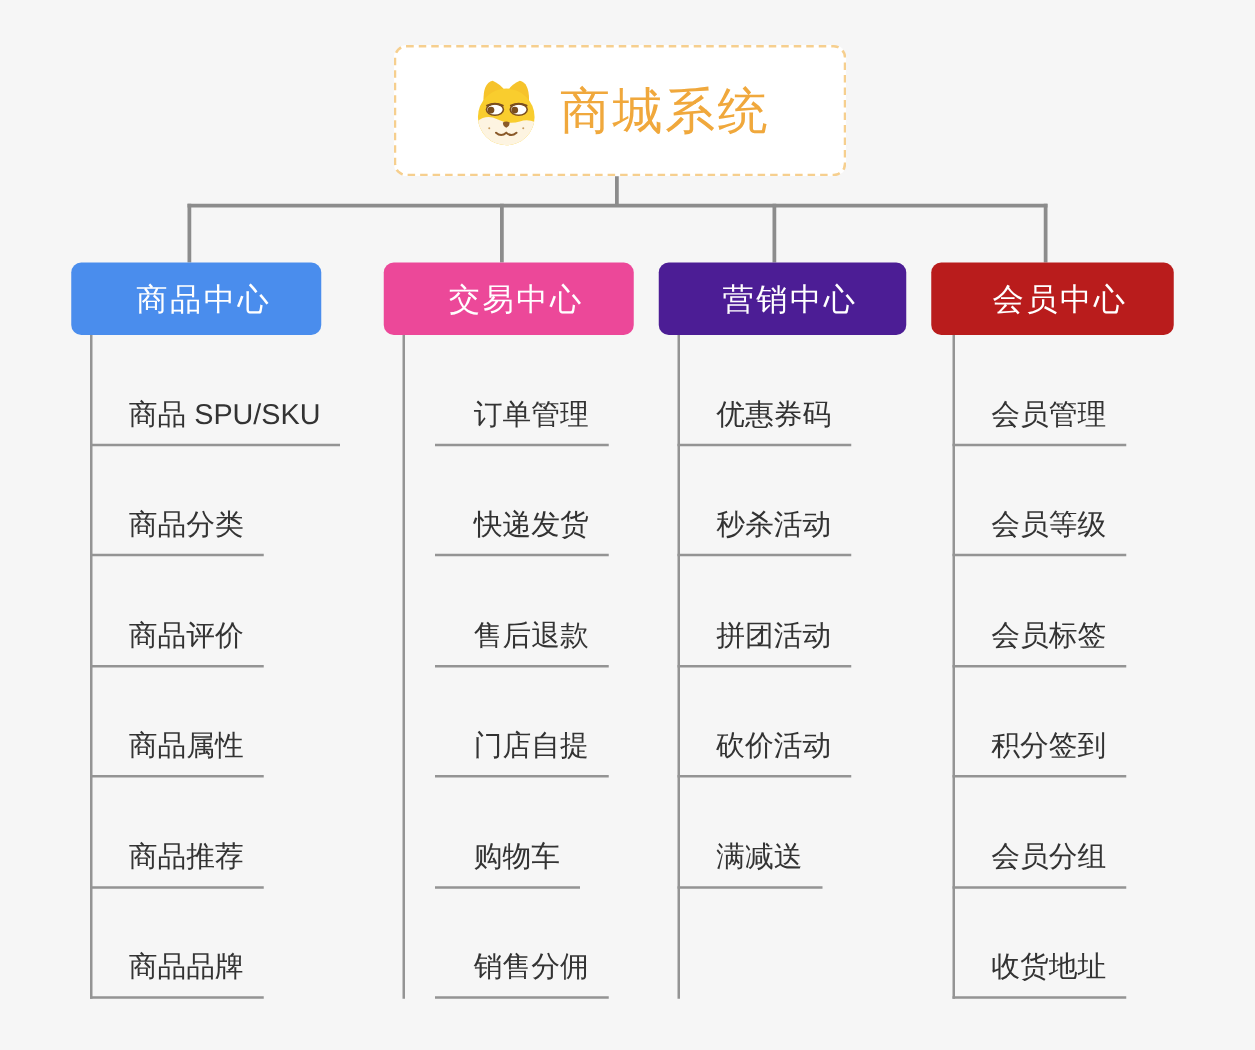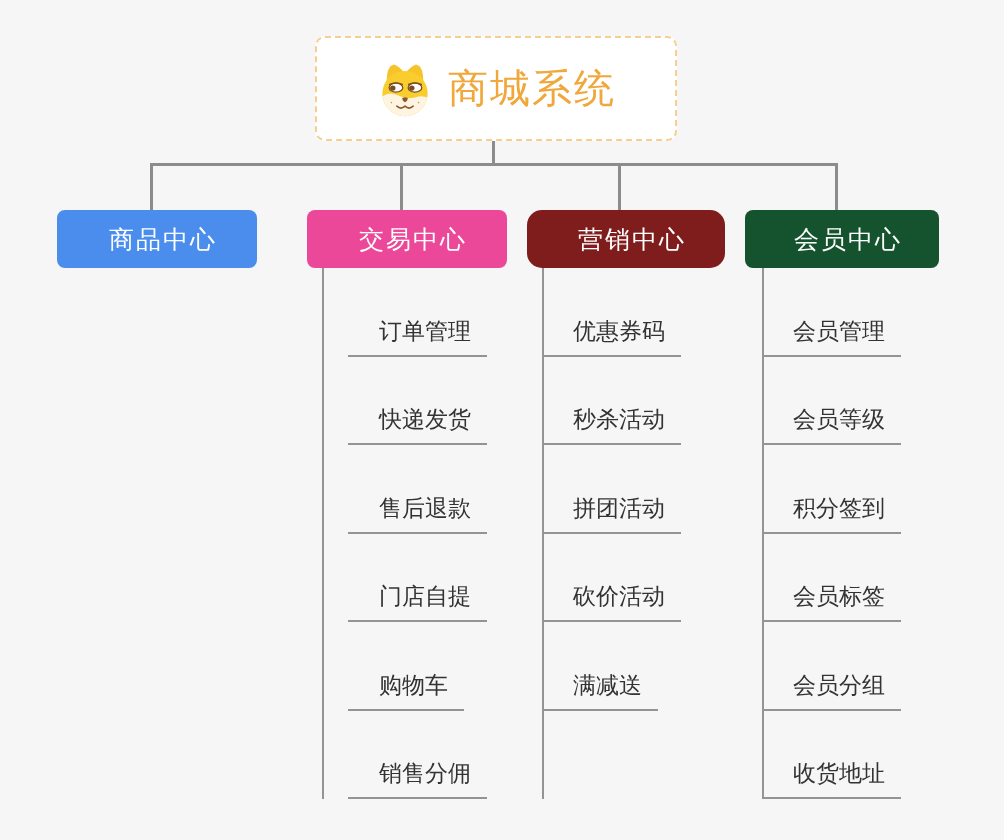--- a/index.html
+++ b/index.html
@@ -136,27 +136,47 @@
   <div class="conn conn-stub conn-stub-2"></div>
   <div class="conn conn-stub conn-stub-3"></div>
   <div class="conn conn-stub conn-stub-4"></div>
 
   <div class="branch-header branch-header-1" style="background-color: rgb(74, 141, 237);">
     <span>商品中心</span>
   </div>
   <div class="branch-header branch-header-2" style="background-color: #ec4899;">
     <span>交易中心</span>
   </div>
-  <div class="branch-header branch-header-3" style="background-color: #7f1d1d; border-radius: 15px;">
+  <div class="branch-header branch-header-3" style="background-color: #4c1d95;">
     <span>营销中心</span>
   </div>
-  <div class="branch-header branch-header-4" style="background-color: #14532d;">
+  <div class="branch-header branch-header-4" style="background-color: #b91c1c;">
     <span>会员中心</span>
   </div>
 
+  <div class="branch-children branch-children-1">
+    <div class="topic-row">
+        <span class="topic-label">商品 SPU/SKU</span>
+      </div>
+    <div class="topic-row">
+        <span class="topic-label">商品分类</span>
+      </div>
+    <div class="topic-row">
+        <span class="topic-label">商品评价</span>
+      </div>
+    <div class="topic-row">
+        <span class="topic-label">商品属性</span>
+      </div>
+    <div class="topic-row">
+        <span class="topic-label">商品推荐</span>
+      </div>
+    <div class="topic-row">
+        <span class="topic-label">商品品牌</span>
+      </div>
+  </div>
 
   <div class="branch-children branch-children-2">
     <div class="topic-row">
         <span class="topic-label">订单管理</span>
       </div>
     <div class="topic-row">
         <span class="topic-label">快递发货</span>
       </div>
     <div class="topic-row">
         <span class="topic-label">售后退款</span>
@@ -191,26 +211,26 @@
   </div>
 
   <div class="branch-children branch-children-4">
     <div class="topic-row">
         <span class="topic-label">会员管理</span>
       </div>
     <div class="topic-row">
         <span class="topic-label">会员等级</span>
       </div>
     <div class="topic-row">
+        <span class="topic-label">会员标签</span>
+      </div>
+    <div class="topic-row">
         <span class="topic-label">积分签到</span>
       </div>
     <div class="topic-row">
-        <span class="topic-label">会员标签</span>
-      </div>
-    <div class="topic-row">
         <span class="topic-label">会员分组</span>
       </div>
     <div class="topic-row">
         <span class="topic-label">收货地址</span>
       </div>
   </div>
 
 </div>
 
 </body></html>

